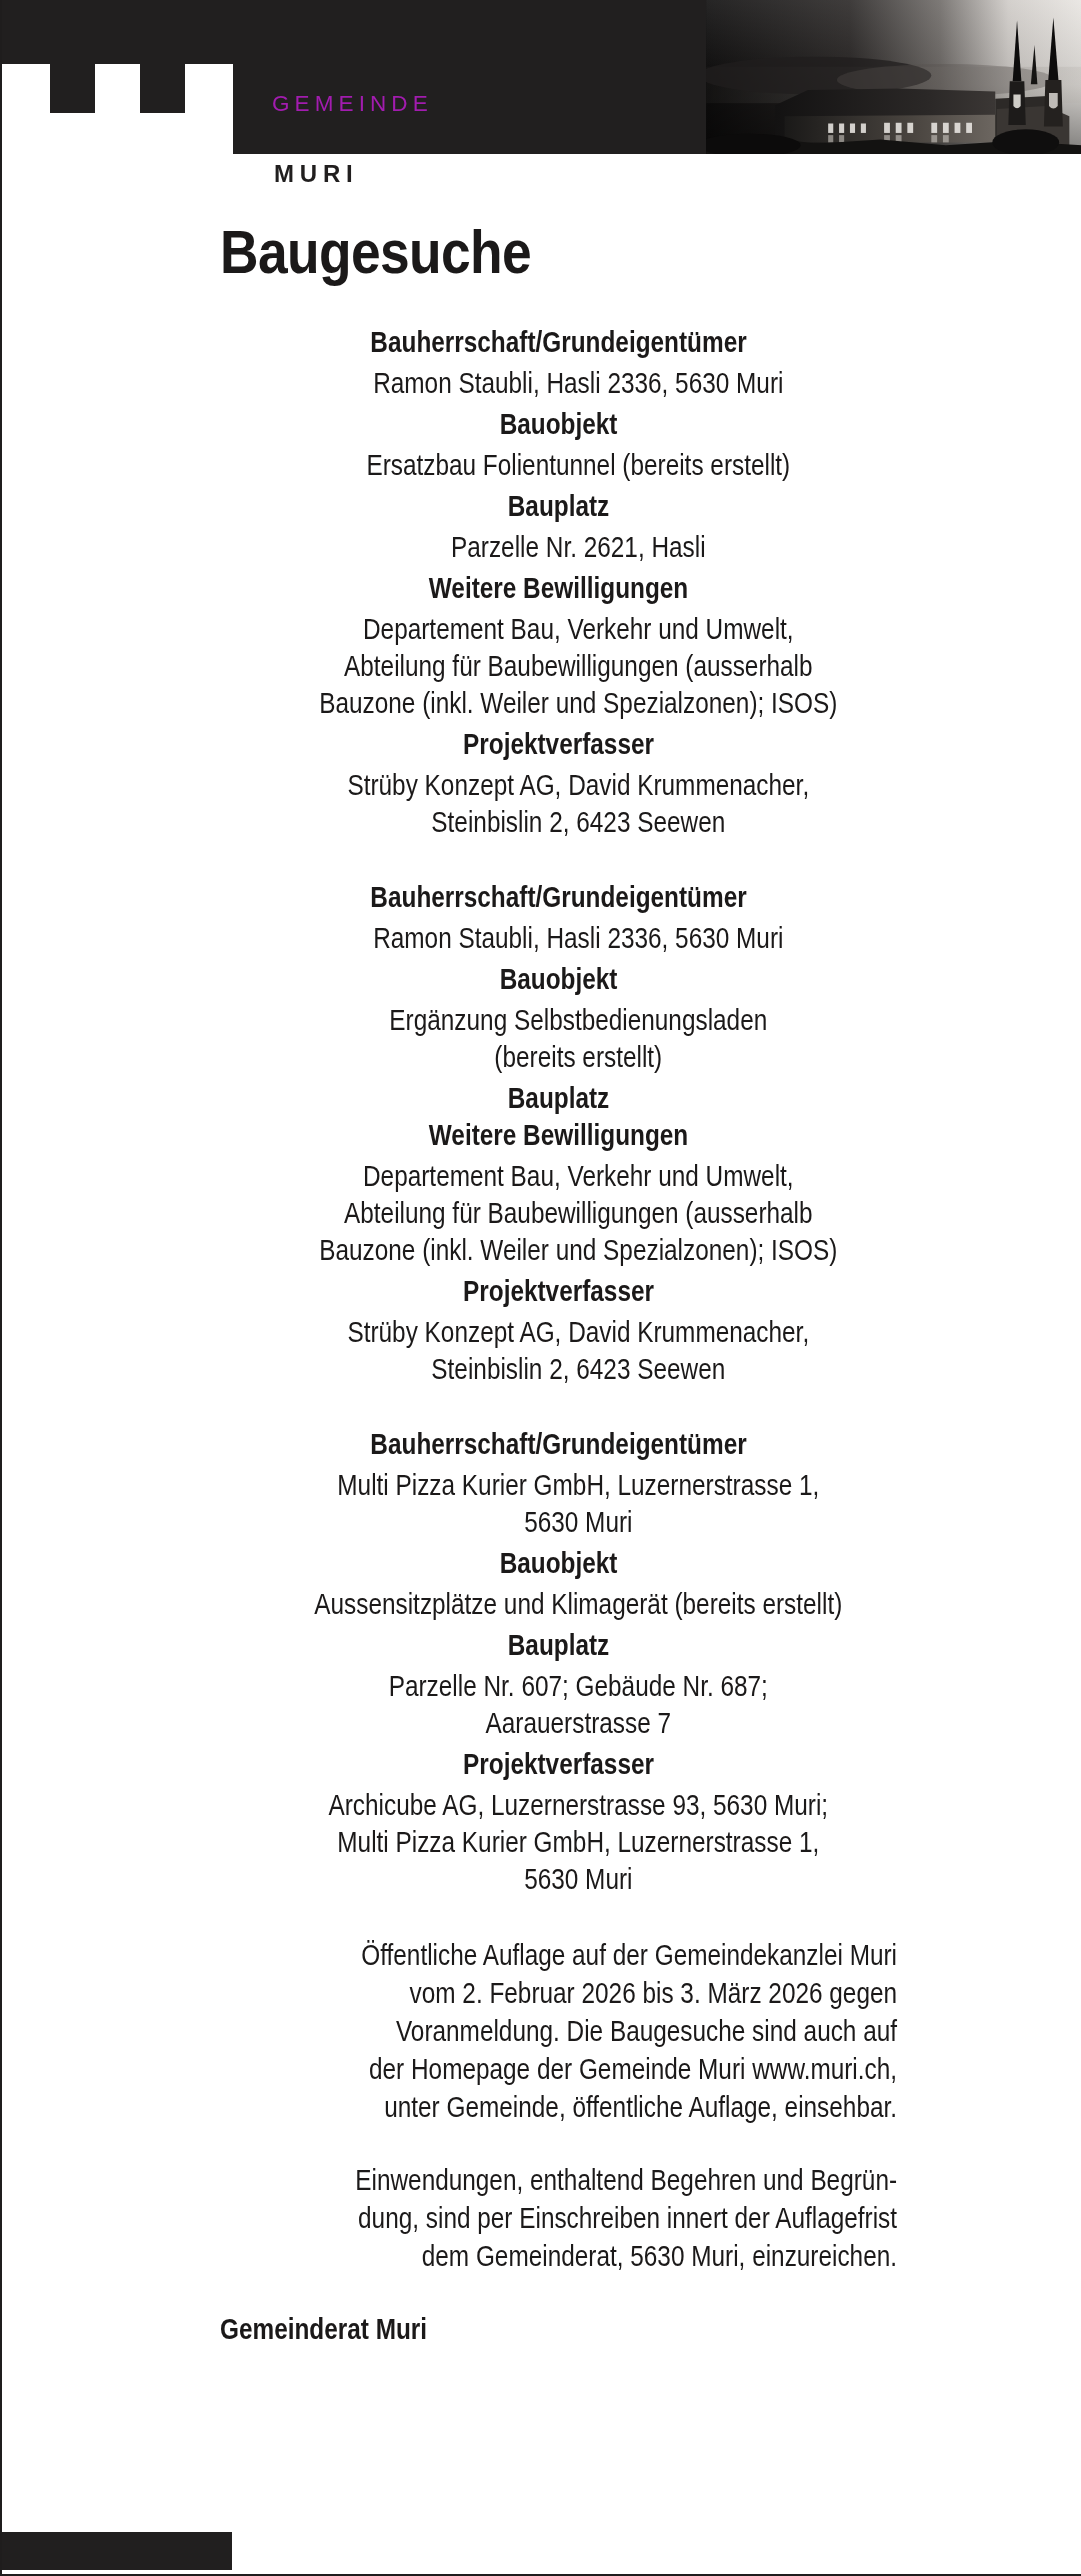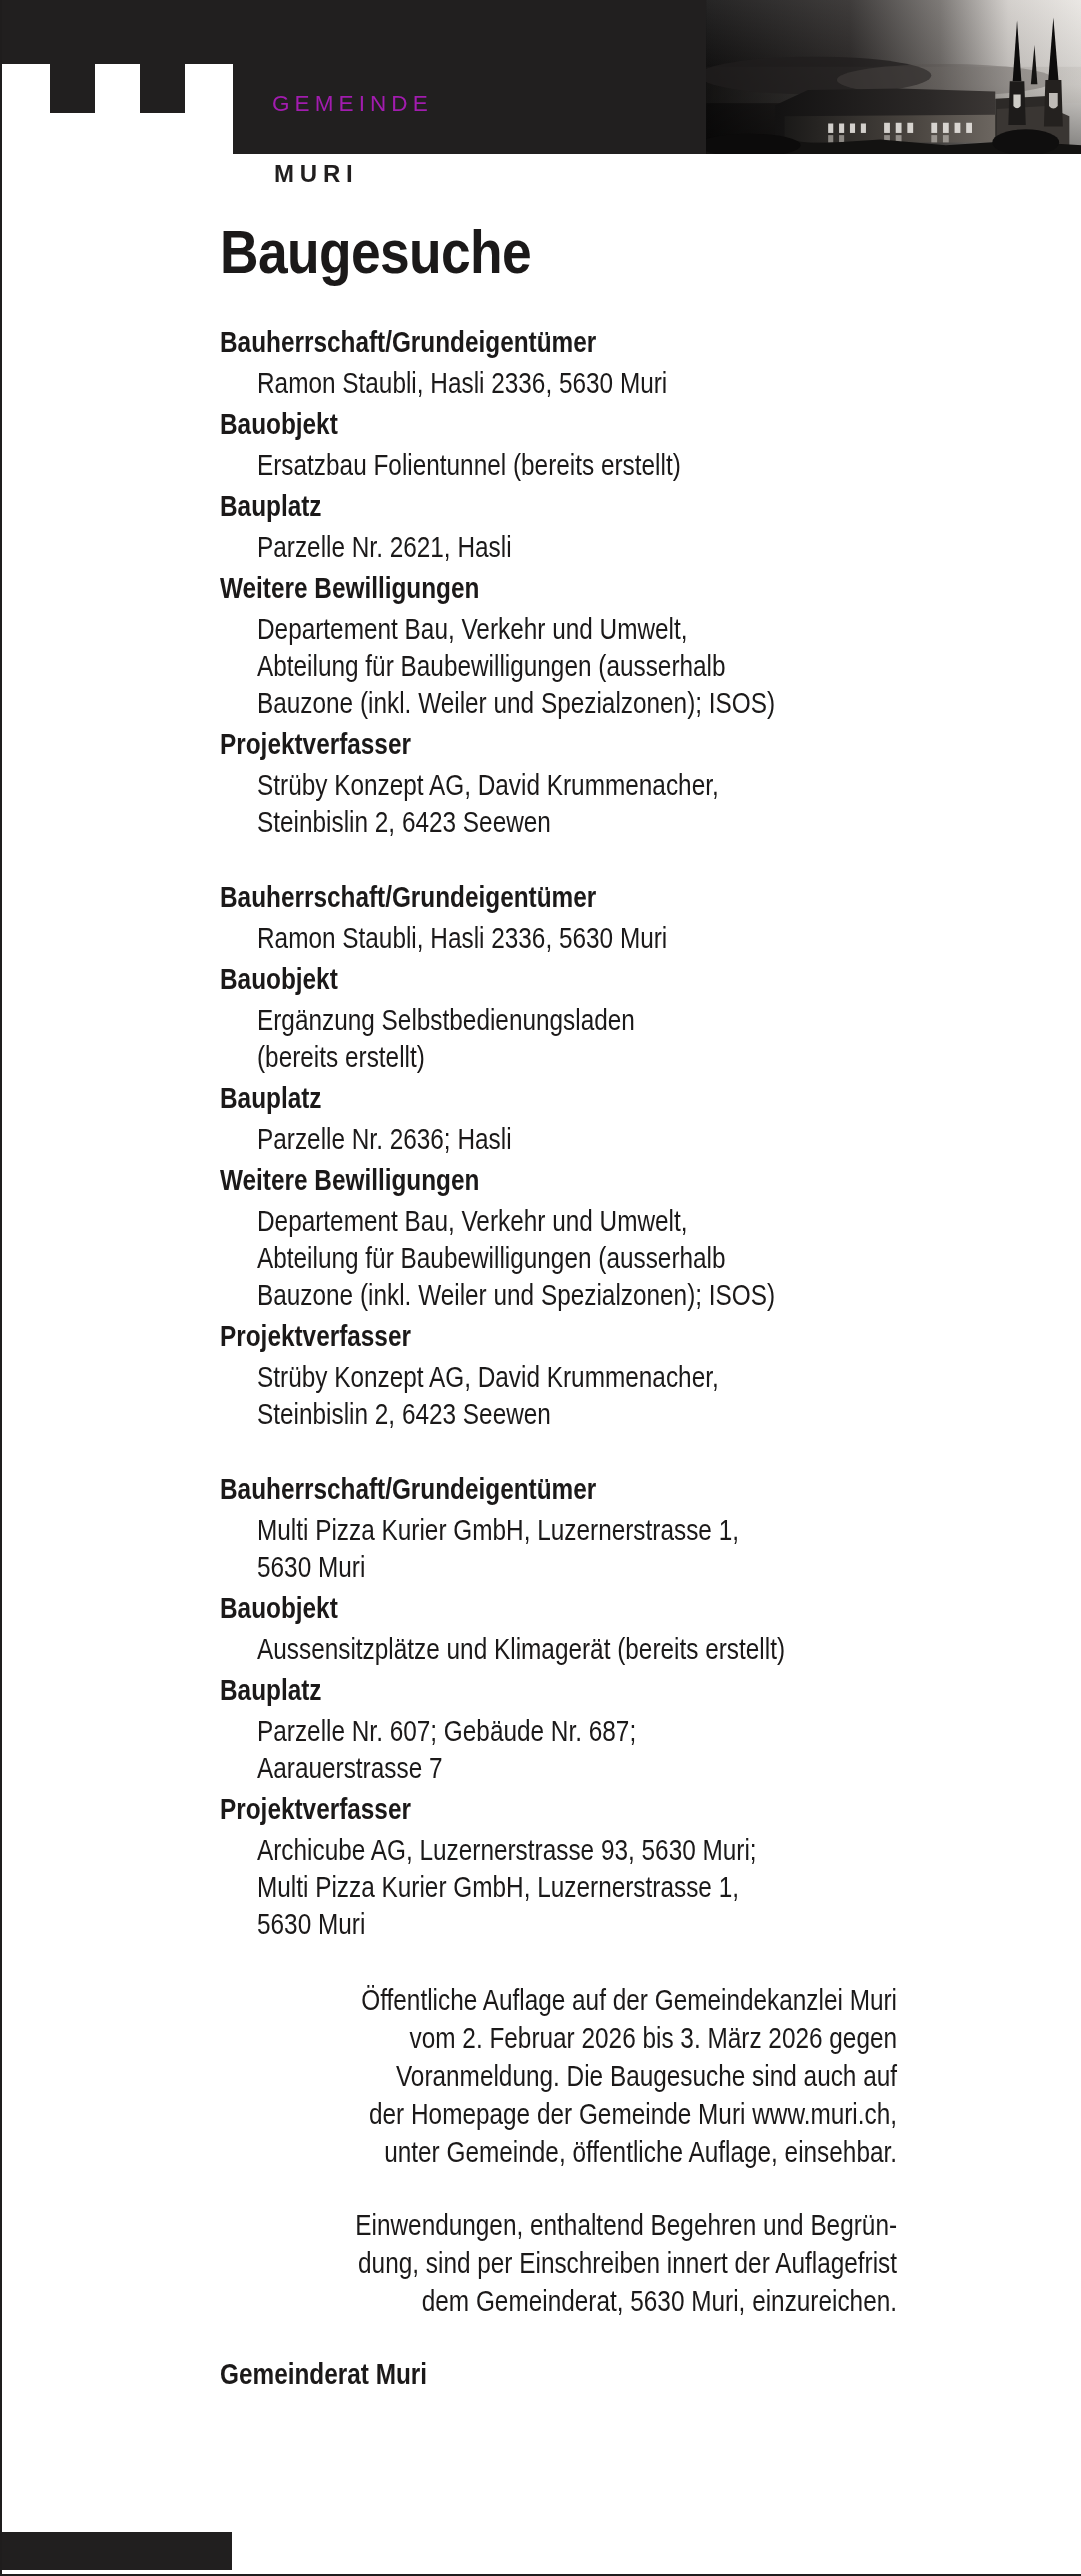--- a/index.html
+++ b/index.html
@@ -107,21 +107,21 @@
     letter-spacing: -0.7px;
     margin: 0 0 39px 0;
     color: #1b1919;
     font-stretch: condensed;
     transform: scaleX(0.86);
     transform-origin: left center;
   }
 
   .entry { margin-bottom: 38px; }
 
-  .field { margin: 0; }
+  .field { margin: 0; text-align: center; }
 
   .field-label {
     font-size: 29px;
     line-height: 37px;
     font-weight: 700;
     color: #1b1919;
     margin: 0;
     white-space: nowrap;
     transform: scaleX(0.84);
     transform-origin: left center;
@@ -326,23 +326,20 @@
           </div>
           <div class="field">
             <div class="field-label">Bauobjekt</div>
             <div class="field-values">
               <div class="field-value">Ergänzung Selbstbedienungsladen</div>
               <div class="field-value">(bereits erstellt)</div>
             </div>
           </div>
           <div class="field">
             <div class="field-label">Bauplatz</div>
-            <div class="field-values">
-              <div class="field-value">Parzelle Nr. 2636; Hasli</div>
-            </div>
           </div>
           <div class="field">
             <div class="field-label">Weitere Bewilligungen</div>
             <div class="field-values">
               <div class="field-value">Departement Bau, Verkehr und Umwelt,</div>
               <div class="field-value">Abteilung für Baubewilligungen (ausserhalb</div>
               <div class="field-value">Bauzone (inkl. Weiler und Spezialzonen); ISOS)</div>
             </div>
           </div>
           <div class="field">

